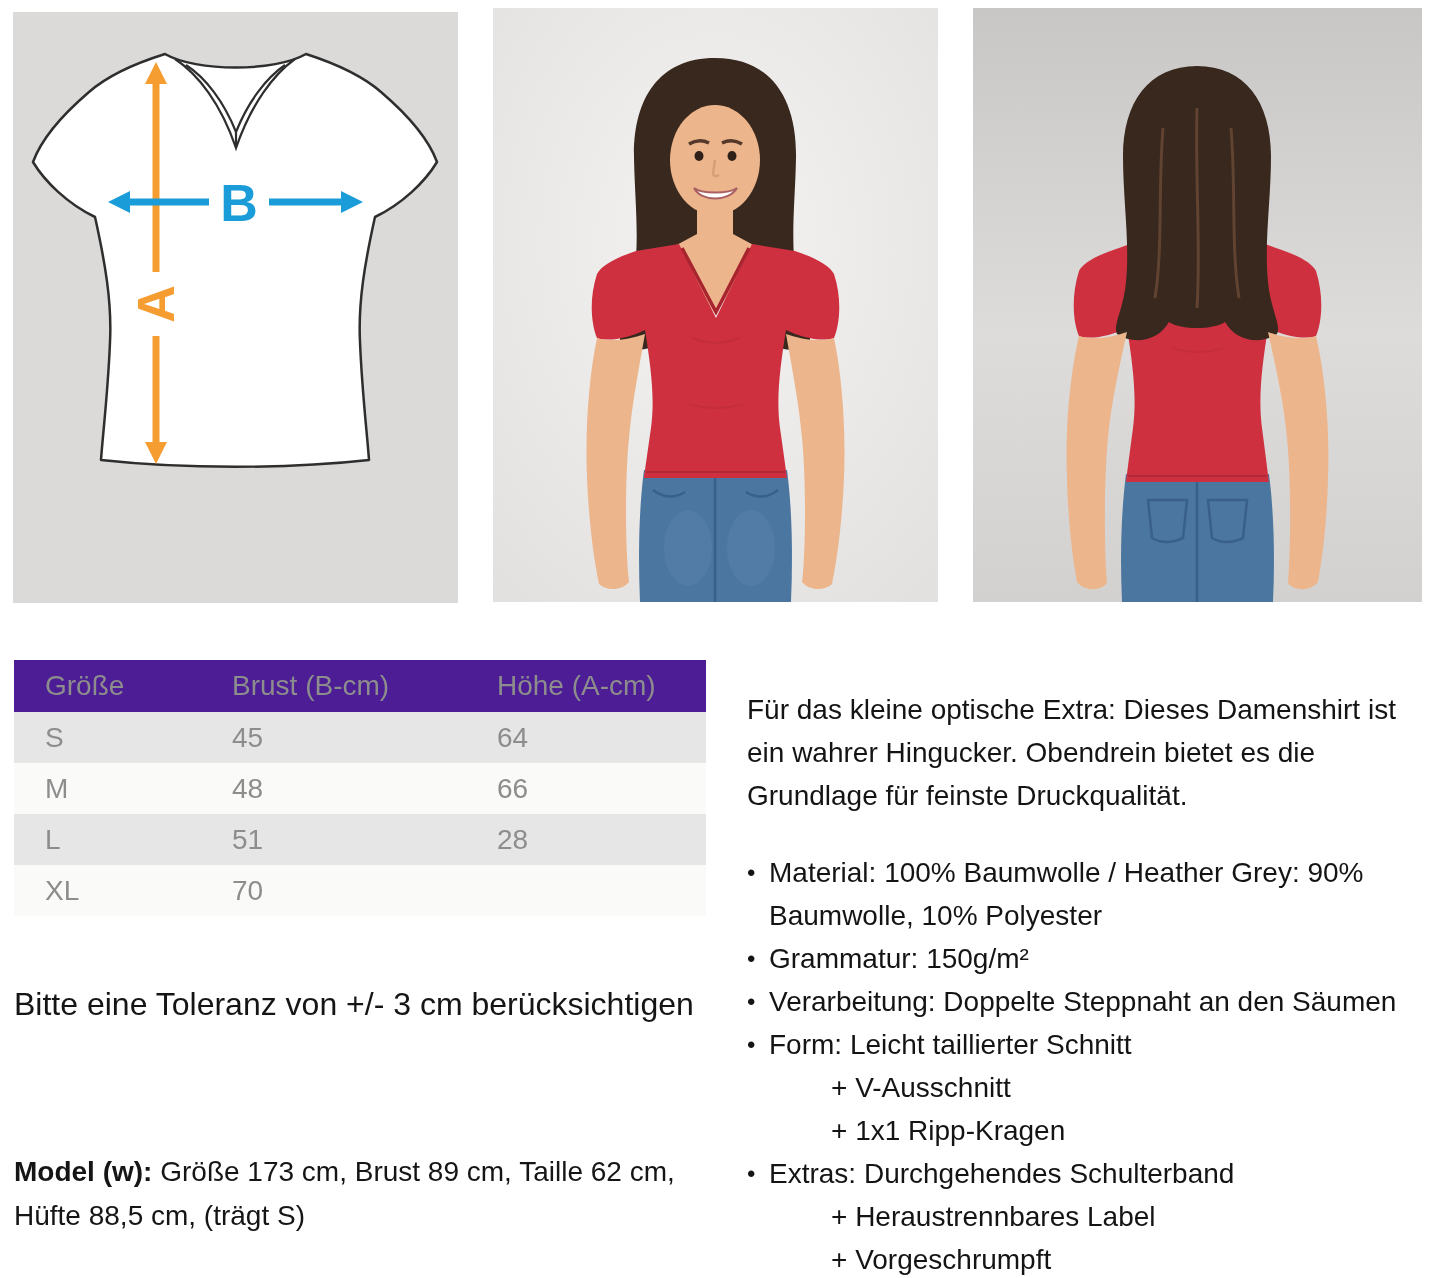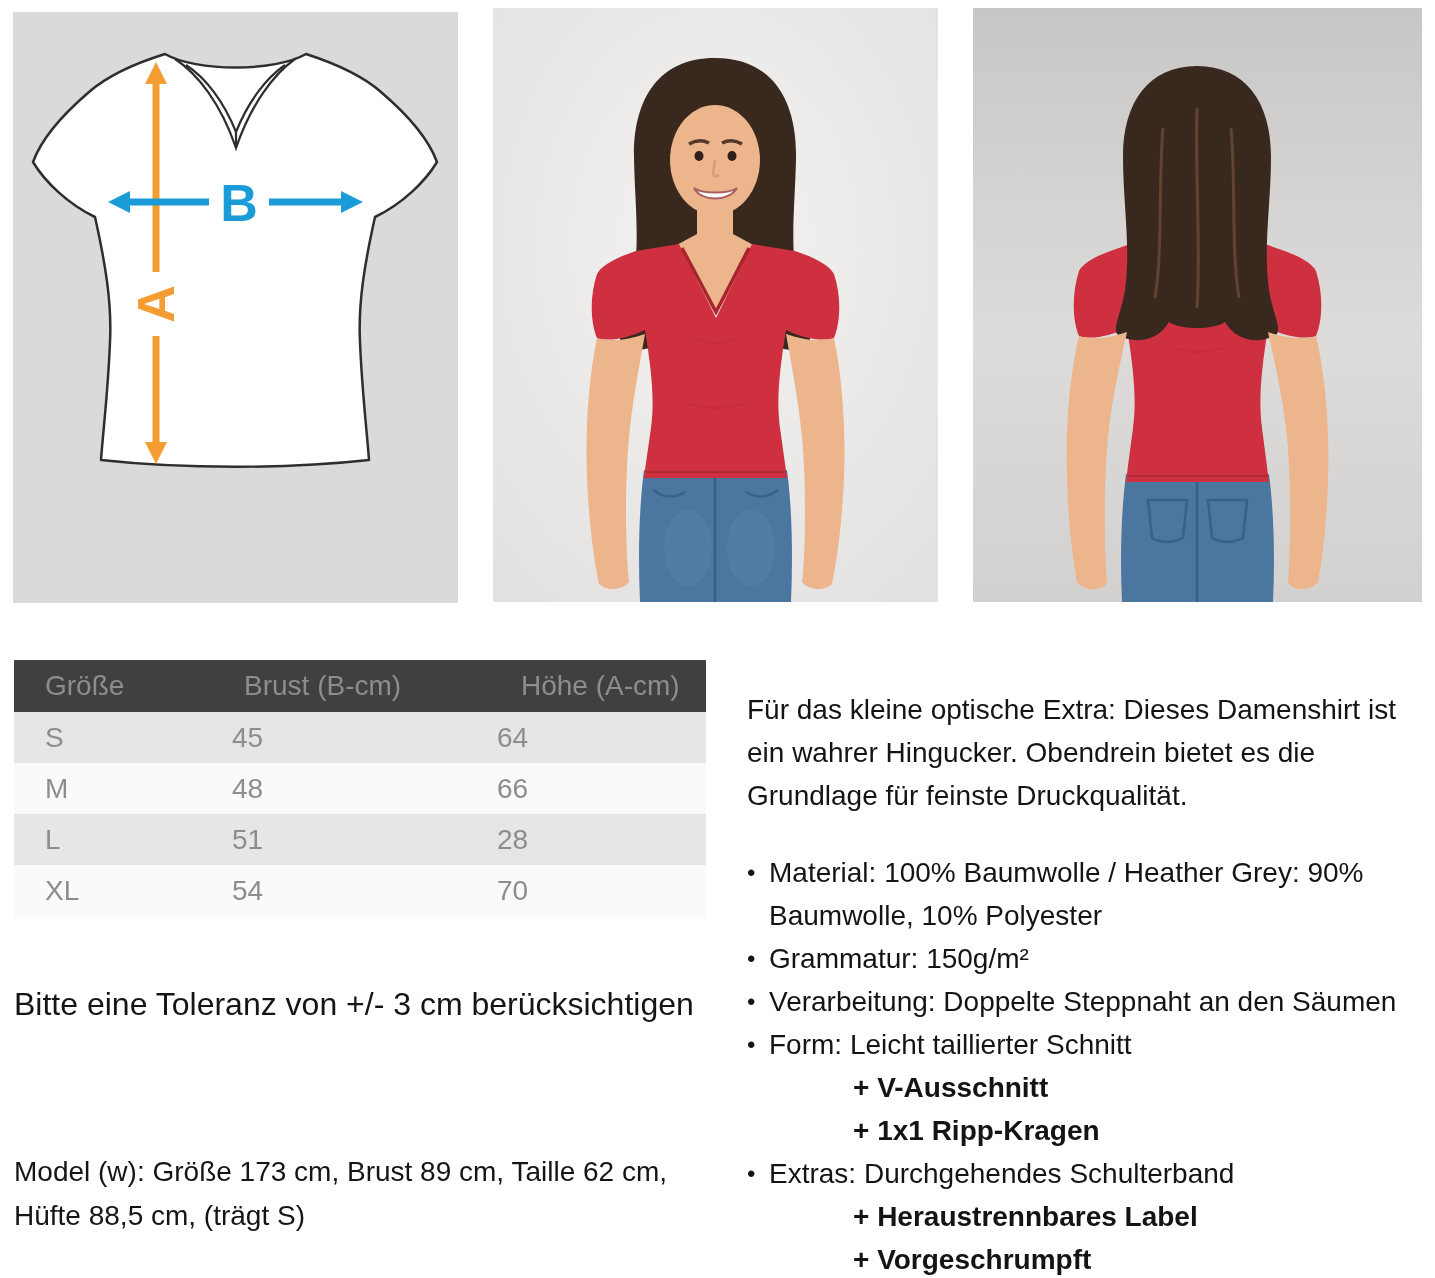--- a/index.html
+++ b/index.html
@@ -6,37 +6,37 @@
   .page{
     position:relative;width:1435px;height:1278px;background:#ffffff;overflow:hidden;
     font-family:"Liberation Sans","DejaVu Sans",sans-serif;color:#141414;
   }
   .panel{position:absolute;}
   .panel svg{display:block;}
 
   
   .size-table{position:absolute;left:14px;top:660px;width:692px;font-size:28px;color:#8d8d8d;}
   .trow{display:grid;grid-template-columns:187px 265px 1fr;align-items:center;padding-left:31px;}
-  .trow.header{height:52px;background:#404040;gap:12px;}
+  .trow.header{height:52px;background:#4c1d95;}
   .trow.shade{height:51px;background:#e7e6e6;}
   .trow.light{height:51px;background:#fafaf9;}
 
   .tolerance{position:absolute;left:14px;top:986px;width:700px;font-size:32px;color:#151515;}
 
   .model-info{position:absolute;left:14px;top:1150px;width:706px;font-size:28px;line-height:44px;color:#151515;}
-  .model-info .lbl{font-weight:normal;}
+  .model-info .lbl{font-weight:bold;}
 
   
   .description{position:absolute;left:747px;top:650px;width:676px;font-size:28px;line-height:43px;color:#141414;}
   .intro{width:676px;margin-top:38px;}
   .bullets{margin-top:34px;}
   .bullet-item{display:flex;}
   .dot{flex:none;width:22px;font-size:24px;}
   .bullet-text{flex:1;white-space:pre-wrap;}
-  .sub-line{margin-left:106px;white-space:pre-wrap;font-weight:bold;}
+  .sub-line{margin-left:84px;white-space:pre-wrap;}
 
   
   .shirt-outline{fill:#ffffff;stroke:#2e2e2e;stroke-width:2.5;stroke-linejoin:round;}
   .collar-line{fill:none;stroke:#2e2e2e;stroke-width:2.2;}
   .arrowA{stroke:#f59d31;stroke-width:7;}
   .arrowA-head{fill:#f59d31;}
   .letterA{fill:#f59d31;font-size:52px;font-weight:bold;}
   .arrowB{stroke:#1a9cd8;stroke-width:7;}
   .arrowB-head{fill:#1a9cd8;}
   .letterB{fill:#1a9cd8;font-size:52px;font-weight:bold;}
@@ -218,21 +218,20 @@
       <span>48</span>
       <span>66</span>
     </div>
     <div class="trow shade">
       <span>L</span>
       <span>51</span>
       <span>28</span>
     </div>
     <div class="trow light">
       <span>XL</span>
-      <span>54</span>
       <span>70</span>
     </div>
   </div>
 
   <div class="tolerance">Bitte eine Toleranz von +/- 3 cm berücksichtigen</div>
 
   <div class="model-info"><span class="lbl">Model (w):</span><span> Größe 173 cm, Brust 89 cm, Taille 62 cm, Hüfte 88,5 cm, (trägt S)</span></div>
 
   <div class="description">
     <div class="intro">Für das kleine optische Extra: Dieses Damenshirt ist ein wahrer Hingucker. Obendrein bietet es die Grundlage für feinste Druckqualität.</div>

